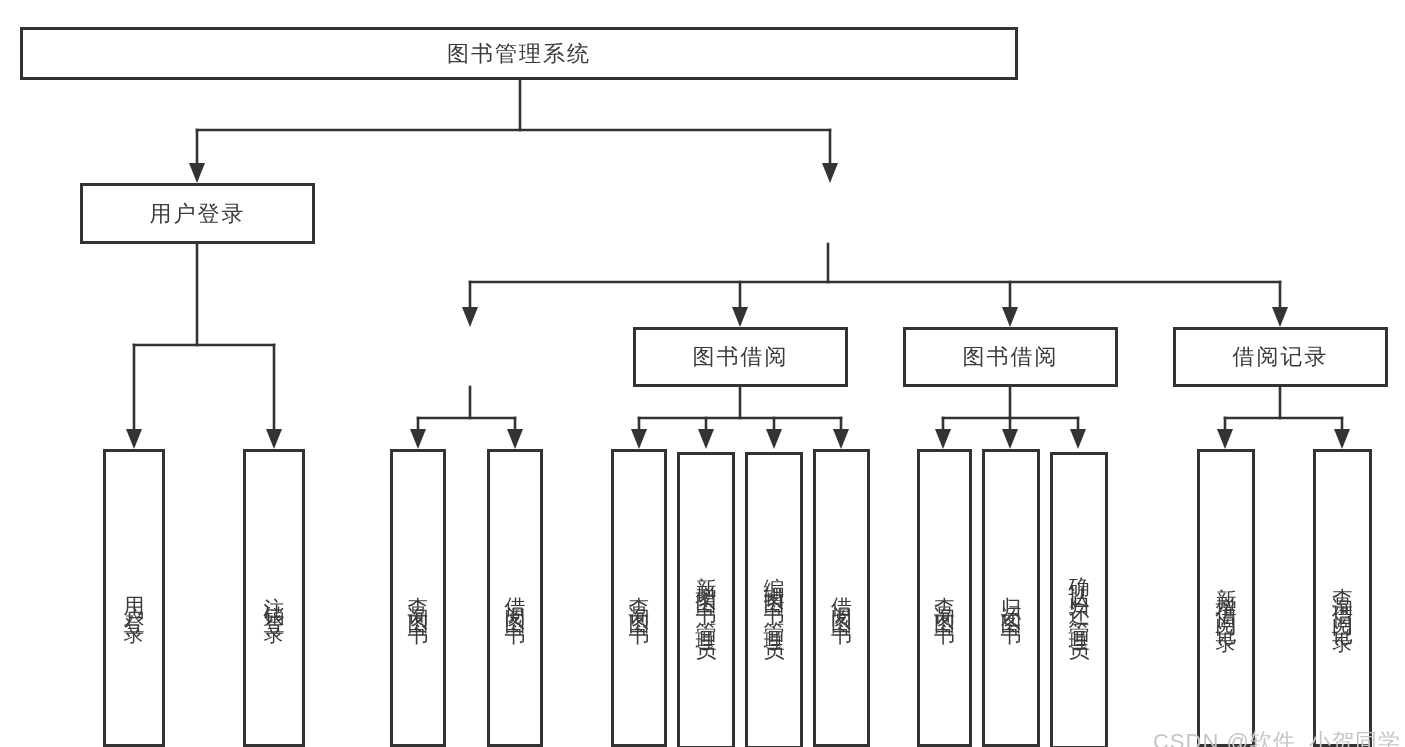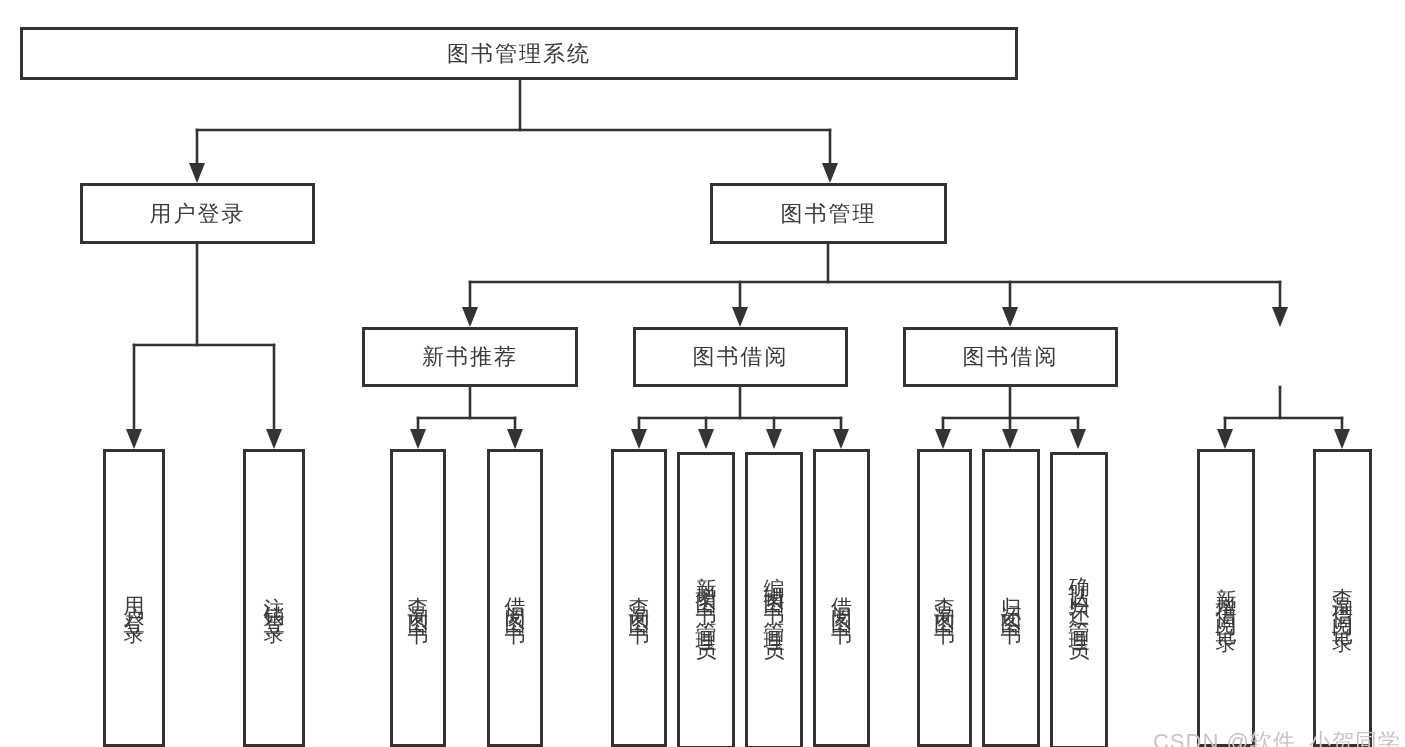--- a/index.html
+++ b/index.html
@@ -130,32 +130,29 @@
     </g>
   </svg>
 
   <div class="node" style="left:20px; top:15px; width:998px; height:53px;">
     <span>图书管理系统</span>
   </div>
 
   <div class="node" style="left:80px; top:171px; width:235px; height:61px;">
     <span>用户登录</span>
   </div>
-  <div class="node" style="left:710px; top:171px; width:237px; height:61px;">
-    <span>图书管理</span>
-  </div>
 
-  <div class="node" style="left:362px; top:315px; width:216px; height:60px;">
-    <span>新书推荐</span>
-  </div>
   <div class="node" style="left:633px; top:315px; width:215px; height:60px;text-align:center;">
     <span>图书借阅</span>
   </div>
   <div class="node" style="left:903px; top:315px; width:215px; height:60px;">
     <span>图书借阅</span>
+  </div>
+  <div class="node" style="left:1173px; top:315px; width:215px; height:60px;">
+    <span>借阅记录</span>
   </div>
 
   <div class="node leaf" style="left:103px; top:437px; width:62px; height:298px;">
     <span>用户登录</span>
   </div>
   <div class="node leaf" style="left:243px; top:437px; width:62px; height:298px;">
     <span>注销登录</span>
   </div>
 
   <div class="node leaf" style="left:390px; top:437px; width:56px; height:298px;">

